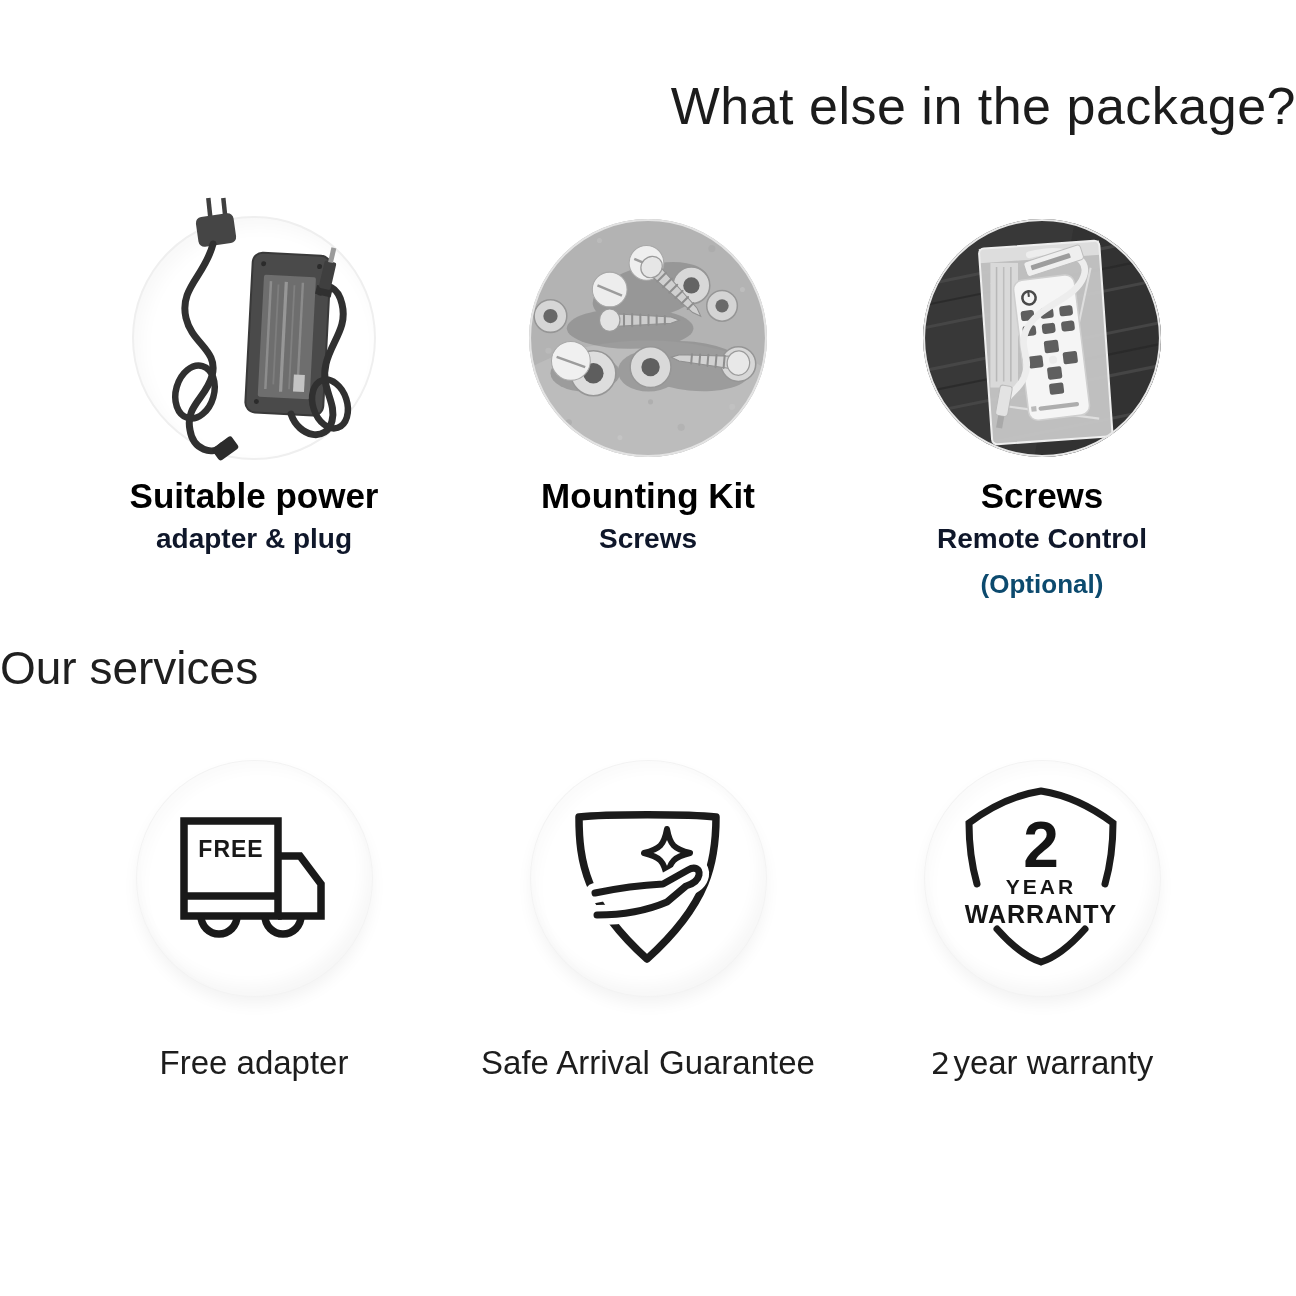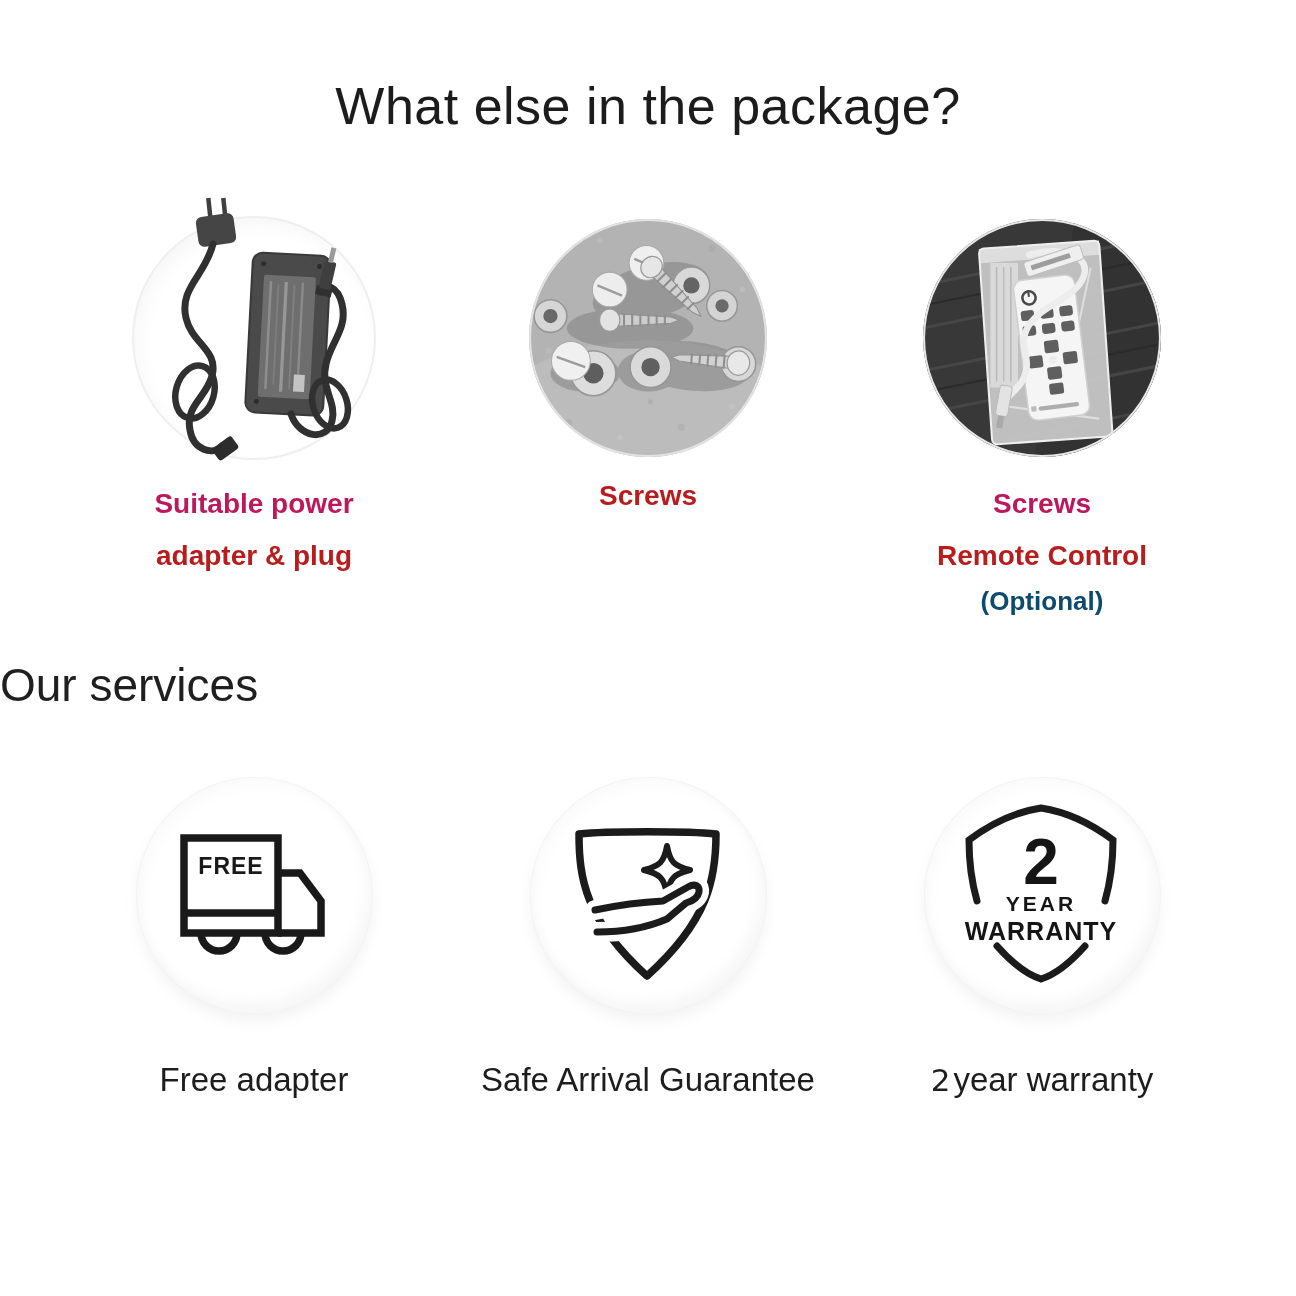--- a/index.html
+++ b/index.html
@@ -6,42 +6,42 @@
   .page{
     position:relative;
     width:1296px;height:1296px;
     background:#ffffff;
     font-family:"Liberation Sans","DejaVu Sans",sans-serif;
     color:#1c1c1c;
     overflow:hidden;
   }
   .page-title{
     margin:0;padding-top:76px;
-    text-align:center;
+    text-align:right;
     font-size:52px;font-weight:400;letter-spacing:.5px;
     color:#1c1c1c;
   }
   .row{
     display:flex;justify-content:center;gap:34px;
   }
   .package-row{margin-top:82px;}
   .col{
     width:360px;display:flex;flex-direction:column;align-items:center;
   }
   .photo-circle{
     position:relative;width:240px;height:240px;border-radius:50%;
   }
   .photo-circle.open{
     background:#ffffff;
     box-shadow:0 0 0 2px #efefef, inset 6px 8px 18px rgba(0,0,0,.03);
   }
   .photo-circle.open svg{position:absolute;left:-5px;top:-26px;}
   .photo-circle.clipped svg{display:block;width:240px;height:240px;}
-  .item-title{margin-top:32px;font-size:28px;font-weight:700;color:#be185d;line-height:1;}
-  .item-sub{margin-top:24px;font-size:28px;font-weight:700;color:#b91c1c;line-height:1;}
+  .item-title{margin-top:20px;font-size:35px;font-weight:700;color:#000000;line-height:1;}
+  .item-sub{margin-top:12px;font-size:28px;font-weight:700;color:#0f172a;line-height:1;}
   .item-note{margin-top:18px;font-size:26px;font-weight:700;color:#0c4a6e;line-height:1;}
   .services-title{
     margin:0;margin-top:44px;
     text-align:left;
     font-size:46px;font-weight:400;color:#1f1f1f;
   }
   .services-row{margin-top:66px;}
   .service-circle{
     width:235px;height:235px;border-radius:50%;
     background:#ffffff;
@@ -209,20 +209,21 @@
                 <line x1="-5.5" y1="30" x2="5.5" y2="30" stroke="#8e8e8e" stroke-width="2"></line>
                 <line x1="-5" y1="38" x2="5" y2="38" stroke="#8e8e8e" stroke-width="2"></line>
                 <line x1="-4.5" y1="46" x2="4.5" y2="46" stroke="#8e8e8e" stroke-width="2"></line>
                 <ellipse cx="0" cy="0" rx="12" ry="11" fill="#e8e8e8" stroke="#9b9b9b" stroke-width="1.2"></ellipse>
               </g>
             </g>
             <circle cx="117.5" cy="117.5" r="116" fill="none" stroke="#e3e3e3" stroke-width="3"></circle>
           </g>
         </svg>
       </div>
+      <div class="item-title">Mounting Kit</div>
       <div class="item-sub">Screws</div>
     </div>
 
     <div class="col">
       <div class="photo-circle clipped">
         <svg viewBox="0 0 235 235">
           <defs>
               <clipPath id="clipRemote">
                 <circle cx="117.5" cy="117.5" r="116.5"></circle>
               </clipPath>

